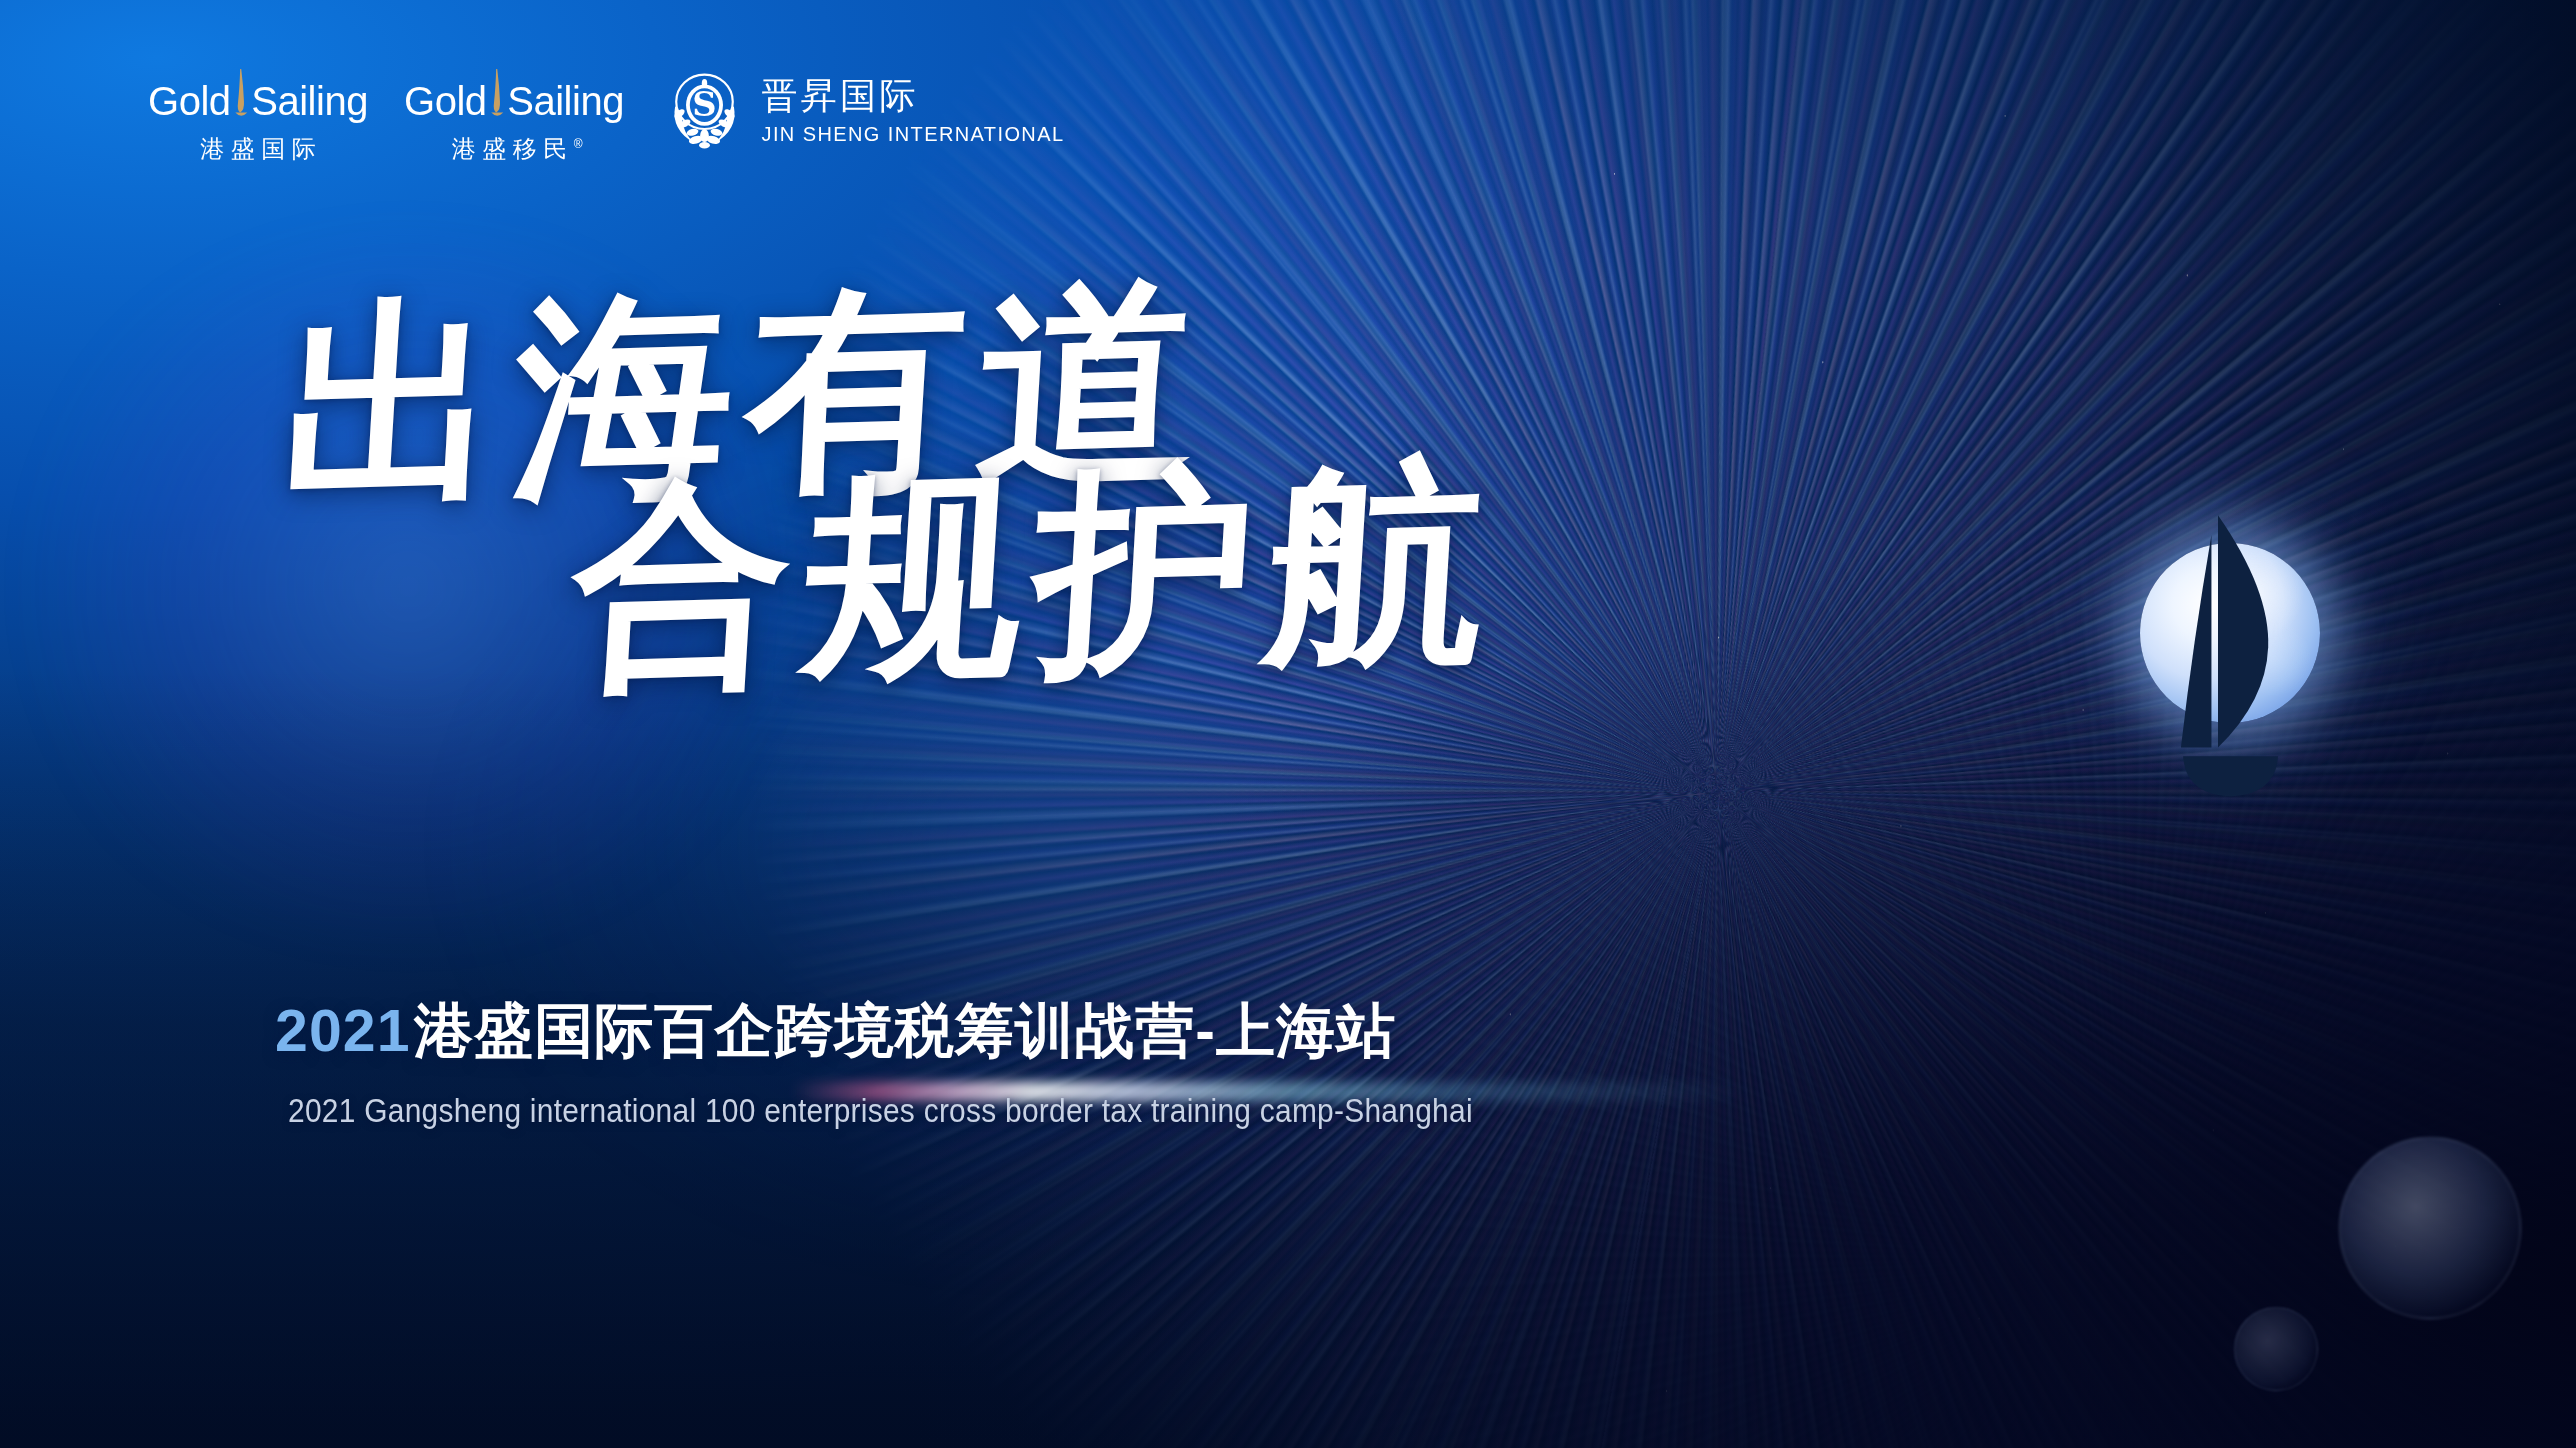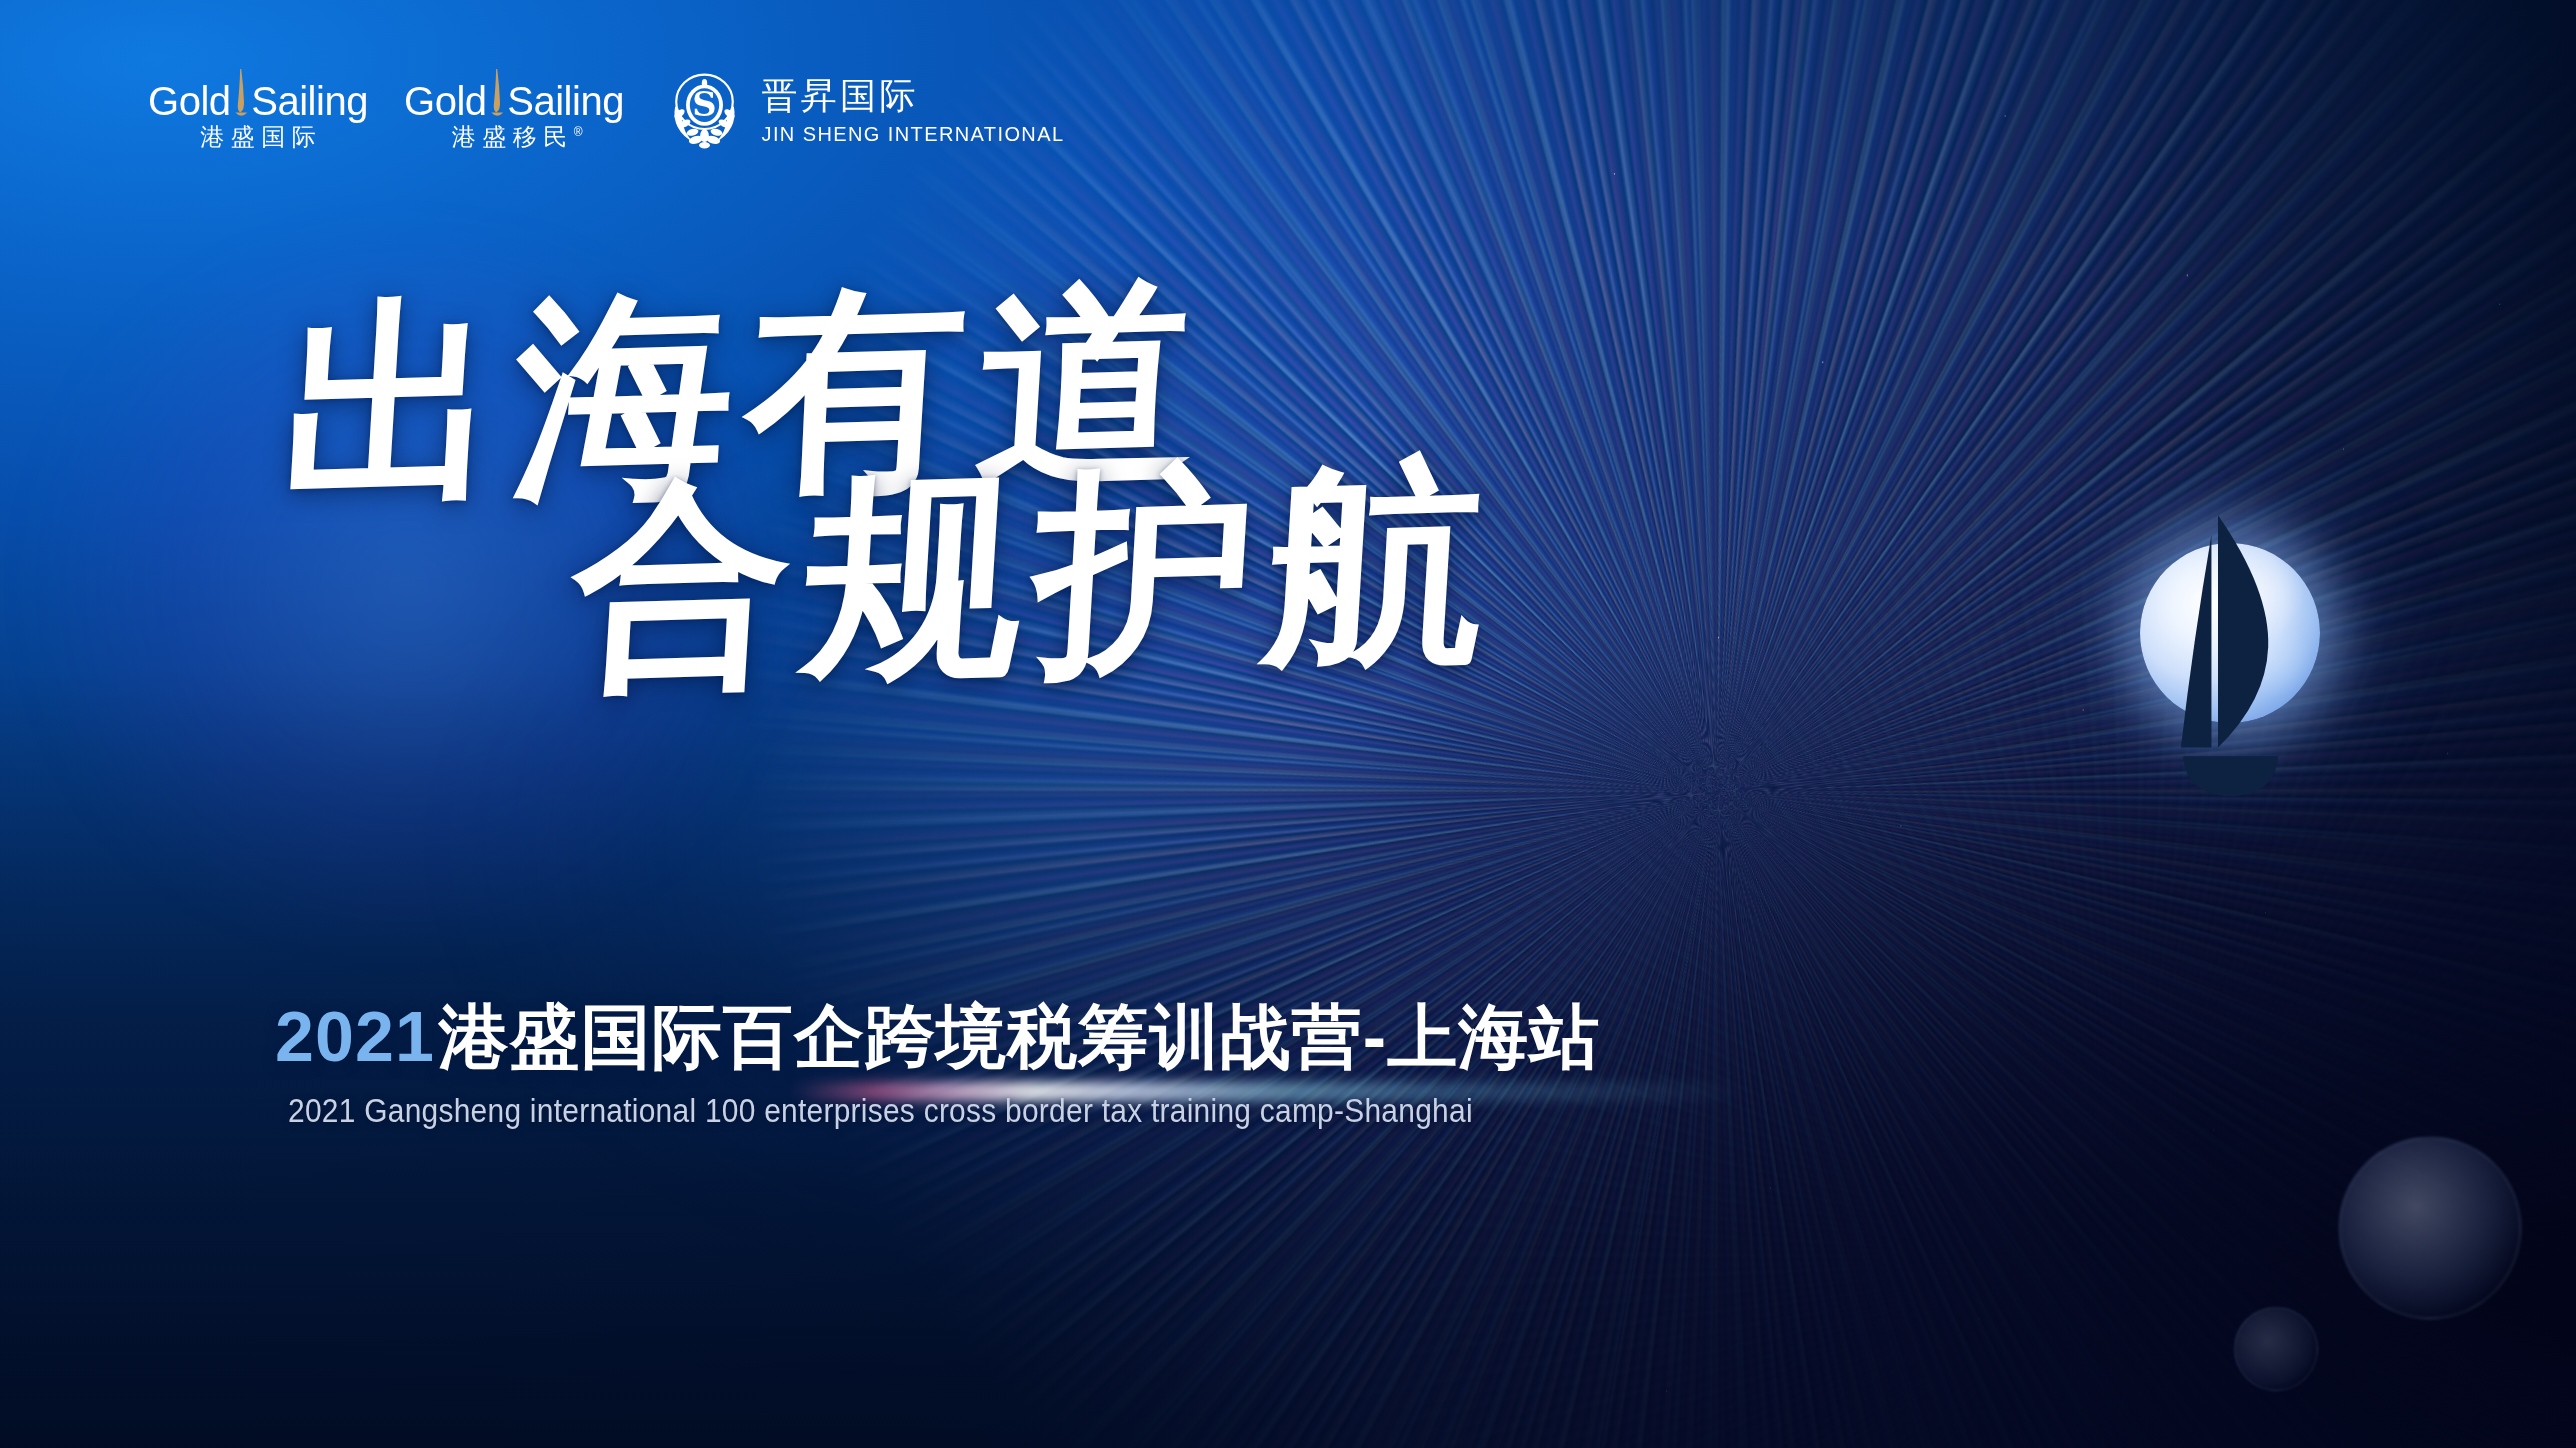--- a/index.html
+++ b/index.html
@@ -155,21 +155,21 @@
   .logo-wordmark{
     display:flex;align-items:baseline;justify-content:center;
     color:#ffffff;font-size:40px;font-weight:400;letter-spacing:-0.5px;line-height:1;
     white-space:nowrap;
   }
   .sail-glyph{
     display:inline-block;width:18.5px;height:50px;margin:0 1.1px;
     position:relative;top:4.4px;
   }
   .logo-cn{
-    margin-top:4px;color:#ffffff;font-size:24px;letter-spacing:6.5px;
+    margin-top:16px;color:#ffffff;font-size:24px;letter-spacing:6.5px;
     line-height:1;white-space:nowrap;padding-left:6.5px;position:relative;
   }
   .reg-mark{font-size:12px;vertical-align:super;letter-spacing:0;}
 
   .logo-js{display:flex;align-items:center;gap:14px;margin-left:18.5px;padding-top:2.2px;}
   .js-emblem{width:87px;height:87px;flex:0 0 auto;}
   .js-text{display:flex;flex-direction:column;gap:10px;}
   .js-cn{color:#fff;font-size:36px;letter-spacing:3.3px;line-height:1;white-space:nowrap;}
   .js-en{color:#fff;font-size:20px;letter-spacing:1.4px;line-height:1;white-space:nowrap;}
 
@@ -198,21 +198,21 @@
     margin-left:573px;
     margin-top:-19.6px;
     letter-spacing:13px;
     transform:skewX(-5deg) rotate(-1.6deg);
     transform-origin:left center;
   }
 
   
   .subtitle-cn{
     position:absolute;left:275px;top:1002px;
-    font-size:70px;font-weight:700;line-height:1;white-space:nowrap;
+    font-size:59px;font-weight:700;line-height:1;white-space:nowrap;
     color:#ffffff;letter-spacing:1.1px;
     text-shadow:0 3.3px 14px rgba(0,18,60,.55);
   }
   .subtitle-cn .yr{color:#7ab4ee;margin-right:3.3px;}
 
   .flare{
     position:absolute;left:791px;top:1082px;
     width:960px;height:18.5px;
     background:
       linear-gradient(to right,

